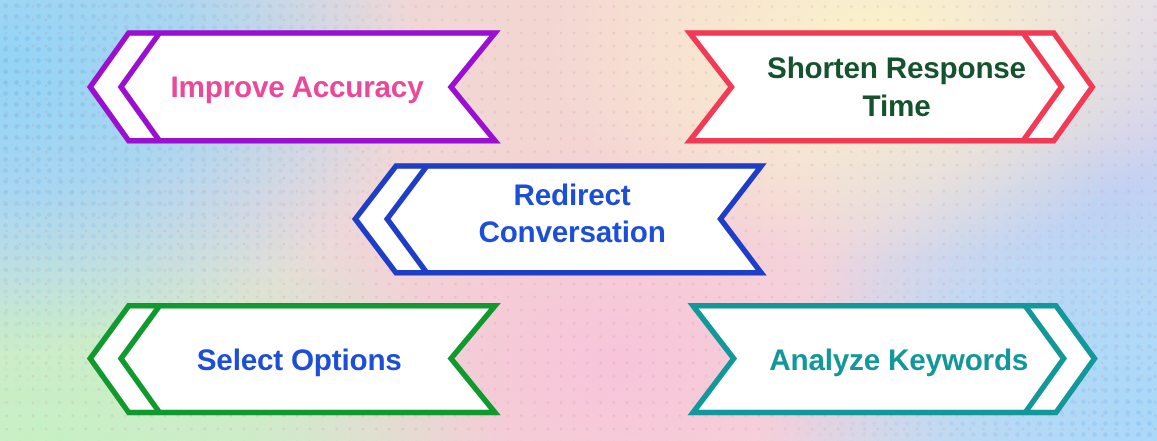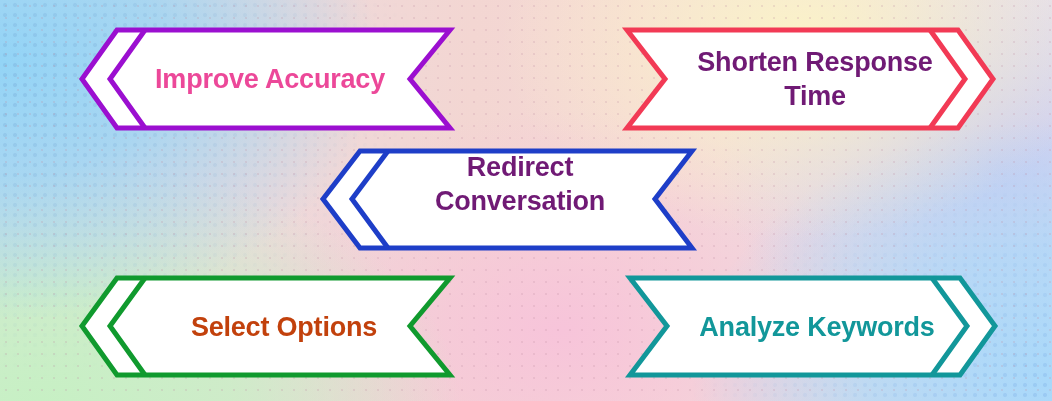--- a/index.html
+++ b/index.html
@@ -77,27 +77,27 @@
   <g stroke="#12979a" stroke-width="5" fill="#ffffff">
     <polygon points="630,278 960,278 995,326 960,375 630,375 667,326"></polygon>
     <polyline points="932,278 967,326 932,375" fill="none"></polyline>
   </g>
 </svg>
 
 <div class="label" style="left:130px; top:30px; width:280px; height:98px; color:#ec4899;">
   <span>Improve Accuracy</span>
 </div>
 
-<div class="label" style="left:665px; top:30px; width:300px; height:98px; color:#701a75;">
+<div class="label" style="left:665px; top:30px; width:300px; height:98px; color:#14532d;">
   <span style="display:block; width:270px;">Shorten Response Time</span>
 </div>
 
-<div class="label" style="left:385px; top:135px; width:270px; height:97px; color:#701a75;">
+<div class="label" style="left:385px; top:145px; width:270px; height:97px; color:#1d4ed8;">
   <span style="display:block; width:180px;">Redirect Conversation</span>
 </div>
 
-<div class="label" style="left:144px; top:278px; width:280px; height:97px; color:#c2410c;">
+<div class="label" style="left:132px; top:278px; width:280px; height:97px; color:#1d4ed8;">
   <span>Select Options</span>
 </div>
 
 <div class="label" style="left:667px; top:278px; width:300px; height:97px; color:#12979a;justify-content:center;">
   <span>Analyze Keywords</span>
 </div>
 
 </body></html>

